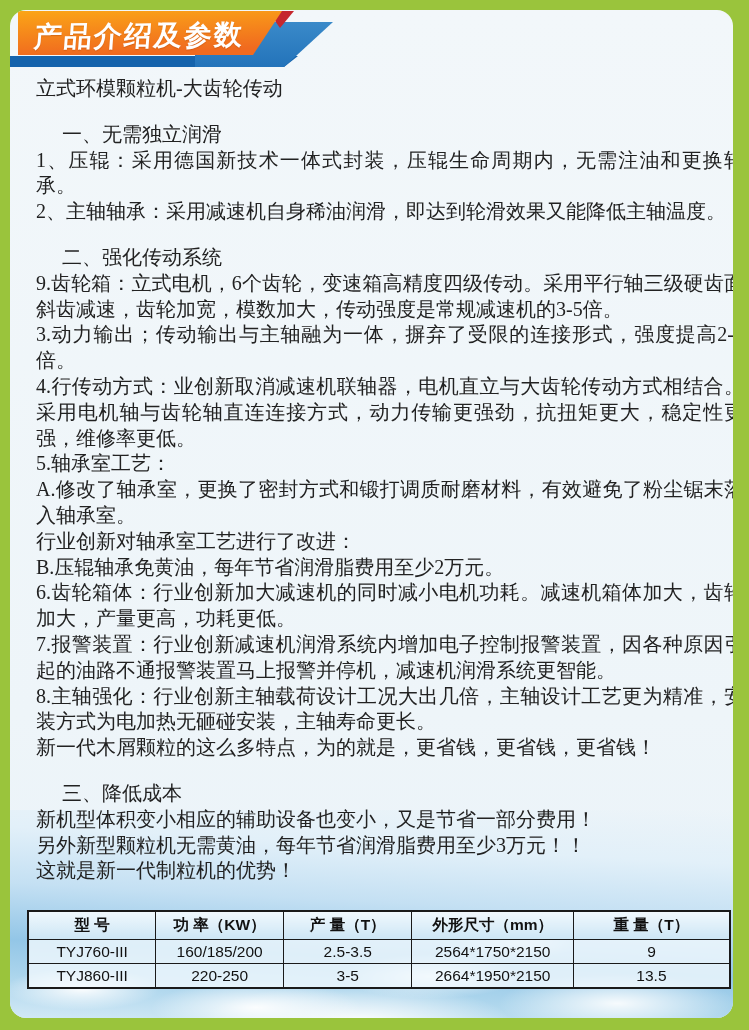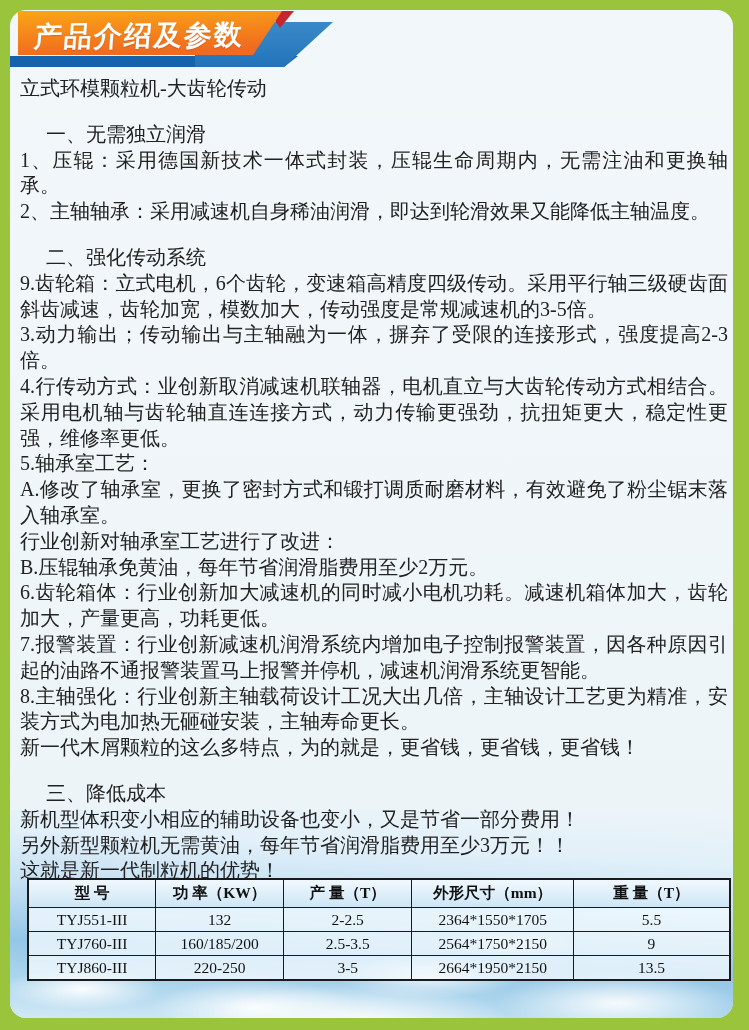--- a/index.html
+++ b/index.html
@@ -21,21 +21,21 @@
   .banner-title{
     position:absolute;left:24px;top:9px;width:240px;
     font-family:"Liberation Sans","DejaVu Sans",sans-serif;
     font-weight:bold;font-size:28px;line-height:34px;color:#ffffff;
     letter-spacing:2px;white-space:nowrap;
     transform:skewX(-5deg) rotate(-0.6deg);
     text-shadow:0 1px 1px rgba(160,60,0,.35);
   }
   
   .content{
-    position:absolute;left:10px;top:66px;width:708px;height:810px;
+    position:absolute;left:26px;top:66px;width:708px;height:810px;
     overflow:hidden;
   }
   .para{
     margin:0;
     font-size:20px;line-height:25.8px;color:#222222;
     text-align:justify;
   }
   .para-indent{text-indent:26px;margin-top:20px;}
   
   .sky{
@@ -44,23 +44,23 @@
       radial-gradient(110px 30px at 10% 86%, rgba(255,255,255,.95), rgba(255,255,255,0) 70%),
       radial-gradient(150px 38px at 34% 95%, rgba(255,255,255,.92), rgba(255,255,255,0) 70%),
       radial-gradient(130px 32px at 58% 80%, rgba(255,255,255,.80), rgba(255,255,255,0) 70%),
       radial-gradient(170px 42px at 84% 93%, rgba(255,255,255,.90), rgba(255,255,255,0) 70%),
       radial-gradient(220px 55px at 48% 102%, rgba(255,255,255,.95), rgba(255,255,255,0) 70%),
       radial-gradient(90px 22px at 70% 64%, rgba(255,255,255,.55), rgba(255,255,255,0) 70%),
       linear-gradient(183deg, rgba(238,245,249,0) 0%, #E2F0F9 22%, #C4E0F3 45%, #93C6E7 68%, #AAD4EC 82%, #D2E9F6 100%);
   }
   
   .spec-table{
-    position:absolute;left:17px;top:868px;width:704px;
+    position:absolute;left:17px;top:900px;width:704px;
     border-collapse:collapse;
-    font-family:Liberation Serif, serif;
+    font-family:Liberation Sans, sans-serif;
     font-size:15.5px;color:#111111;
     table-layout:fixed;
   }
   .spec-table th,.spec-table td{
     border:1.6px solid #1a1a1a;
     text-align:center;vertical-align:middle;
     padding:0;
   }
   .spec-table{border:2.5px solid #1a1a1a;}
   .spec-table th{
@@ -133,27 +133,20 @@
       <tr>
           <th>型 号</th>
           <th>功 率（KW）</th>
           <th>产 量（T）</th>
           <th>外形尺寸（mm）</th>
           <th>重 量（T）</th>
         </tr>
     </thead>
     <tbody>
         <tr>
-          <td>TYJ551-III</td>
-          <td>132</td>
-          <td>2-2.5</td>
-          <td>2364*1550*1705</td>
-          <td>5.5</td>
-        </tr>
-        <tr>
           <td>TYJ760-III</td>
           <td>160/185/200</td>
           <td>2.5-3.5</td>
           <td>2564*1750*2150</td>
           <td>9</td>
         </tr>
         <tr>
           <td>TYJ860-III</td>
           <td>220-250</td>
           <td>3-5</td>

